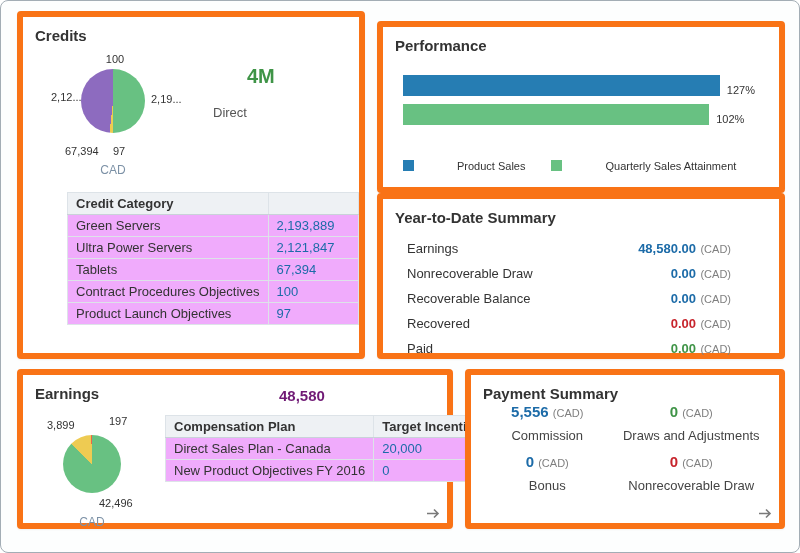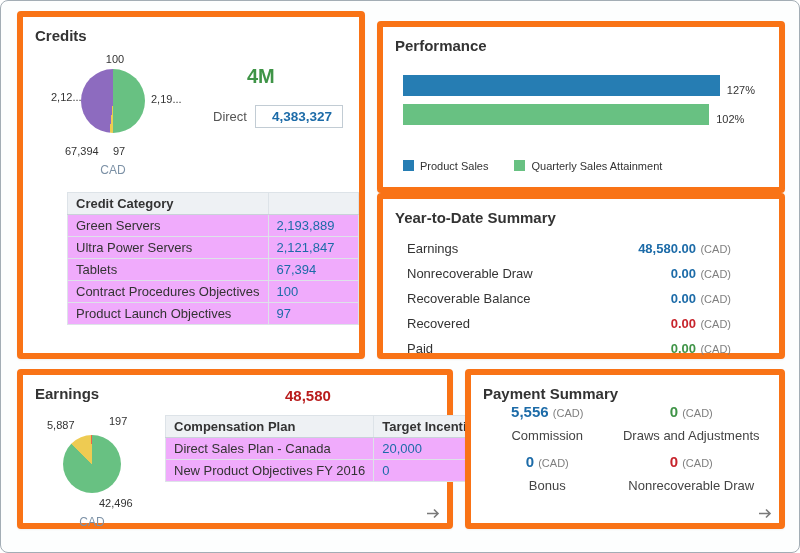--- a/index.html
+++ b/index.html
@@ -47,21 +47,21 @@
   .dtable .num { }
   .credits-table  { left: 44px;  top: 175px; }
   .earnings-table { left: 142px; top: 40px; }
 
   
   .bar-area { position: absolute; left: 20px; top: 48px; width: 352px; height: 60px; }
   .bar-row { position: absolute; left: 0; width: 100%; display: flex; align-items: flex-end; gap: 7px; height: 21px; }
   .bar { height: 21px; }
   .bar-value { font-size: 11px; color: #333; }
   .legend { position: absolute; left: 20px; top: 133px; display: flex; gap: 26px; font-size: 11px; color: #333; align-items: center; }
-  .legend-item { display: flex; align-items: flex-start; }
+  .legend-item { display: flex; align-items: flex-start; gap: 37px; }
   .swatch { display: inline-block; width: 11px; height: 11px; margin-right: 6px; }
 
   
   .ytd-rows { position: absolute; left: 0; right: 0; top: 36px; }
   .ytd-row { display: flex; justify-content: space-between; align-items: baseline; padding: 4px 48px 4px 24px; height: 25px; }
   .ytd-label { font-size: 13px; color: #333; }
   .ytd-value b { font-size: 13px; }
   .cad { font-size: 11px; color: #7f7f7f; font-weight: normal; }
 
   
@@ -87,21 +87,20 @@
       <span class="plbl" style="left:14px;top:92px" data-interactable="false">67,394</span>
       <span class="plbl" style="left:62px;top:92px" data-interactable="false">97</span>
       <div class="pie" style="left: 30px; top: 16px; width: 64px; height: 64px; background: conic-gradient(rgb(104, 193, 130) 0%, rgb(104, 193, 130) 50.1%, rgb(237, 102, 71) 50.1%, rgb(237, 102, 71) 50.2%, rgb(238, 203, 82) 50.2%, rgb(238, 203, 82) 51.7%, rgb(141, 107, 191) 51.7%, rgb(141, 107, 191) 100%);" data-interactable="true"></div>
       <span class="cur" style="left: 32px; top: 110px; width: 60px; color: rgb(124, 145, 166);" data-interactable="false">CAD</span>
     </div>
 
     <div class="big-total" style="left: 224px; top: 48px; color: rgb(63, 148, 71);" data-interactable="false">4M</div>
 
     <div class="direct-row" data-interactable="false">
       <span class="direct-label" data-interactable="false">Direct</span>
-      <span class="value-box" data-interactable="true" style="color: rgb(28, 107, 168);">4,383,327</span>
     </div>
 
     <table class="dtable credits-table" data-interactable="false">
       <colgroup>
           <col style="width:196px">
           <col style="width:92px">
         </colgroup>
       <thead>
         <tr data-interactable="false">
           <th data-interactable="false">Credit Category</th>
@@ -181,24 +180,24 @@
       <div class="ytd-row" data-interactable="false">
         <span class="ytd-label" data-interactable="false">Paid</span>
         <span class="ytd-value" data-interactable="false"><b data-interactable="true" style="color: rgb(63, 148, 71);">0.00</b> <span class="cad" data-interactable="false">(CAD)</span></span>
       </div>
     </div>
   </section>
 
   <section class="card card-earnings" data-interactable="false">
     <h2 class="card-title" data-interactable="false">Earnings</h2>
 
-    <div class="big-total sm" style="left: 262px; top: 12px; color: #b91c1c;" data-interactable="false">48,580</div>
+    <div class="big-total sm" style="left: 256px; top: 12px; color: #701a75;" data-interactable="false">48,580</div>
 
     <div class="pie-wrap pie-wrap-earnings" data-interactable="false">
-      <span class="plbl" style="left:10px;top:16px" data-interactable="false">5,887</span>
+      <span class="plbl" style="left:10px;top:16px" data-interactable="false">3,899</span>
       <span class="plbl" style="left:72px;top:12px" data-interactable="false">197</span>
       <span class="plbl" style="left:62px;top:94px" data-interactable="false">42,496</span>
       <div class="pie" style="left: 26px; top: 32px; width: 58px; height: 58px; background: conic-gradient(rgb(104, 193, 130) 0%, rgb(104, 193, 130) 87.5%, rgb(238, 203, 82) 87.5%, rgb(238, 203, 82) 99.6%, rgb(237, 102, 71) 99.6%, rgb(237, 102, 71) 100%);" data-interactable="true"></div>
       <span class="cur" style="left: 25px; top: 112px; width: 60px; color: rgb(124, 145, 166);" data-interactable="false">CAD</span>
     </div>
 
     <table class="dtable earnings-table" data-interactable="false">
       <colgroup>
           <col style="width:192px">
           <col style="width:98px">

